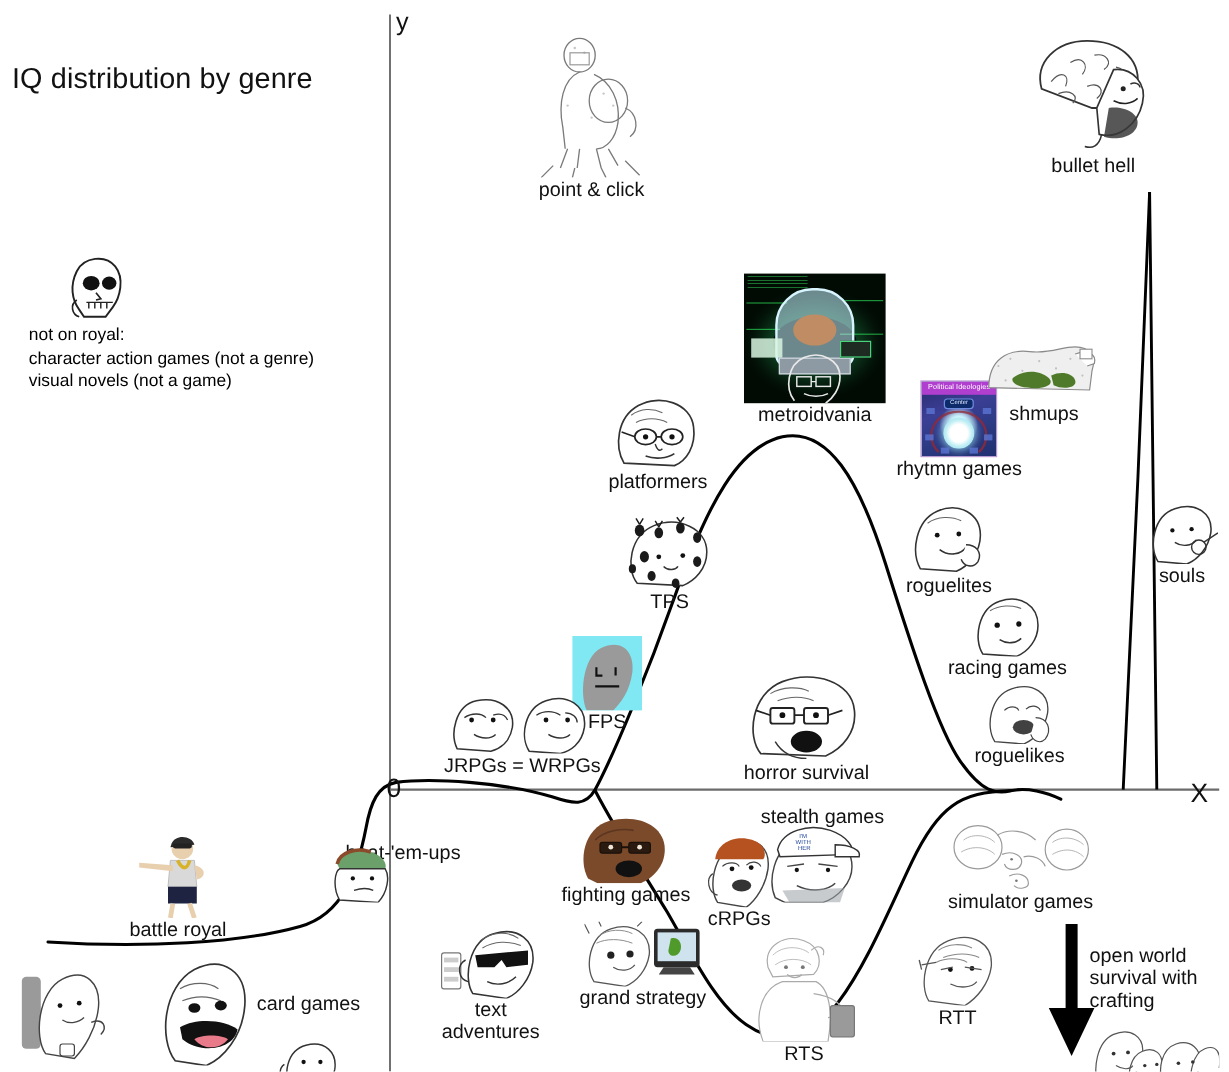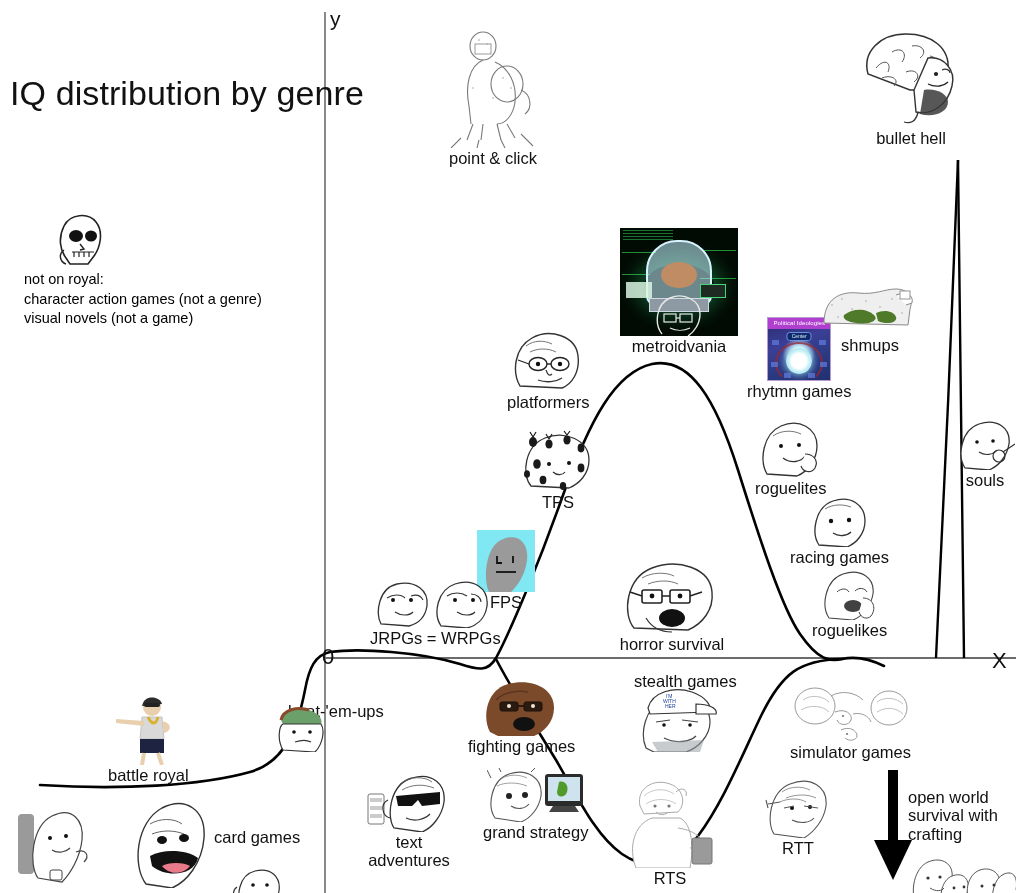--- a/index.html
+++ b/index.html
@@ -9,22 +9,22 @@
 
   
   .axis-svg{position:absolute;left:0;top:0;width:1024px;height:893px;pointer-events:none;}
 
   .axis-label{position:absolute;font-size:21px;color:#111;line-height:1;}
   #y-axis-label{left:330px;top:8px;}
   #x-axis-label{left:992px;top:650px;font-size:22px;}
   #origin-label{left:322px;top:646px;font-size:22px;}
 
   
-  #chart-title{position:absolute;left:10px;top:52px;font-size:34px;letter-spacing:.1px;
-               white-space:nowrap;color:#111;margin-top:22px;}
+  #chart-title{position:absolute;left:10px;top:52px;font-size:24px;letter-spacing:.1px;
+               white-space:nowrap;color:#111;}
 
   
   #note-block{position:absolute;left:24px;top:270px;font-size:14.5px;line-height:1.35;}
   #note-block div{white-space:nowrap;}
 
   
   .genre{position:absolute;display:flex;flex-direction:column;align-items:center;}
   .genre .cap{font-size:16.5px;line-height:1.12;text-align:center;white-space:pre;color:#111;
               margin-top:1px;}
   .genre.cap-above{flex-direction:column-reverse;}
@@ -589,20 +589,35 @@
         <text x="27" y="26" font-family="Liberation Sans, sans-serif" font-size="5" fill="#1a3f9a">HER</text>
         <path d="M18 40 L32 38 M44 38 L60 40" stroke="#444" stroke-width="1.2" fill="none"></path>
         <circle cx="26" cy="43" r="1.8" fill="#111"></circle>
           <circle cx="52" cy="43" r="1.8" fill="#111"></circle>
         <path d="M26 56 C38 62 52 60 58 54" fill="none" stroke="#444" stroke-width="1.3"></path>
         <path d="M14 60 L20 70 L62 70 L66 58" fill="#9aa0a6" opacity=".55"></path>
       </svg>
     </div>
   </div>
 
+  <div class="genre" style="left:588px;top:694px;">
+    <div class="art">
+      <svg width="56" height="62" viewBox="0 0 56 62">
+        <path d="M10 58 C2 46 6 18 24 10 C42 2 54 12 52 30 C50 44 42 56 34 62 Z" fill="#fff" stroke="#444" stroke-width="1.2"></path>
+        <path d="M8 22 C10 4 34 0 46 10 C50 14 50 20 48 22 Z" fill="#b5521f"></path>
+        <circle cx="22" cy="30" r="2" fill="#111"></circle>
+          <circle cx="38" cy="29" r="2" fill="#111"></circle>
+        <path d="M14 28 C18 24 26 24 28 28" fill="none" stroke="#444" stroke-width="1"></path>
+        <path d="M34 27 C38 23 44 24 46 28" fill="none" stroke="#444" stroke-width="1"></path>
+        <ellipse cx="30" cy="44" rx="8" ry="5" fill="#111" opacity=".85"></ellipse>
+        <path d="M6 34 C0 38 2 50 10 52" fill="none" stroke="#444" stroke-width="1.1"></path>
+      </svg>
+    </div>
+    <div class="cap">cRPGs</div>
+  </div>
 
   <div class="genre" style="left:620px;top:776px;">
     <div class="art">
       <svg width="100" height="92" viewBox="0 0 100 92">
         <path d="M20 30 C16 12 34 2 50 8 C64 13 66 28 58 36 L24 38 Z" fill="#fff" stroke="#aaa" stroke-width="1"></path>
         <g fill="none" stroke="#bbb" stroke-width=".8">
           <path d="M24 20 C32 12 46 12 54 18"></path>
             <path d="M26 28 C34 22 48 22 56 28"></path>
         </g>
         <circle cx="35" cy="30" r="1.6" fill="#777"></circle>

